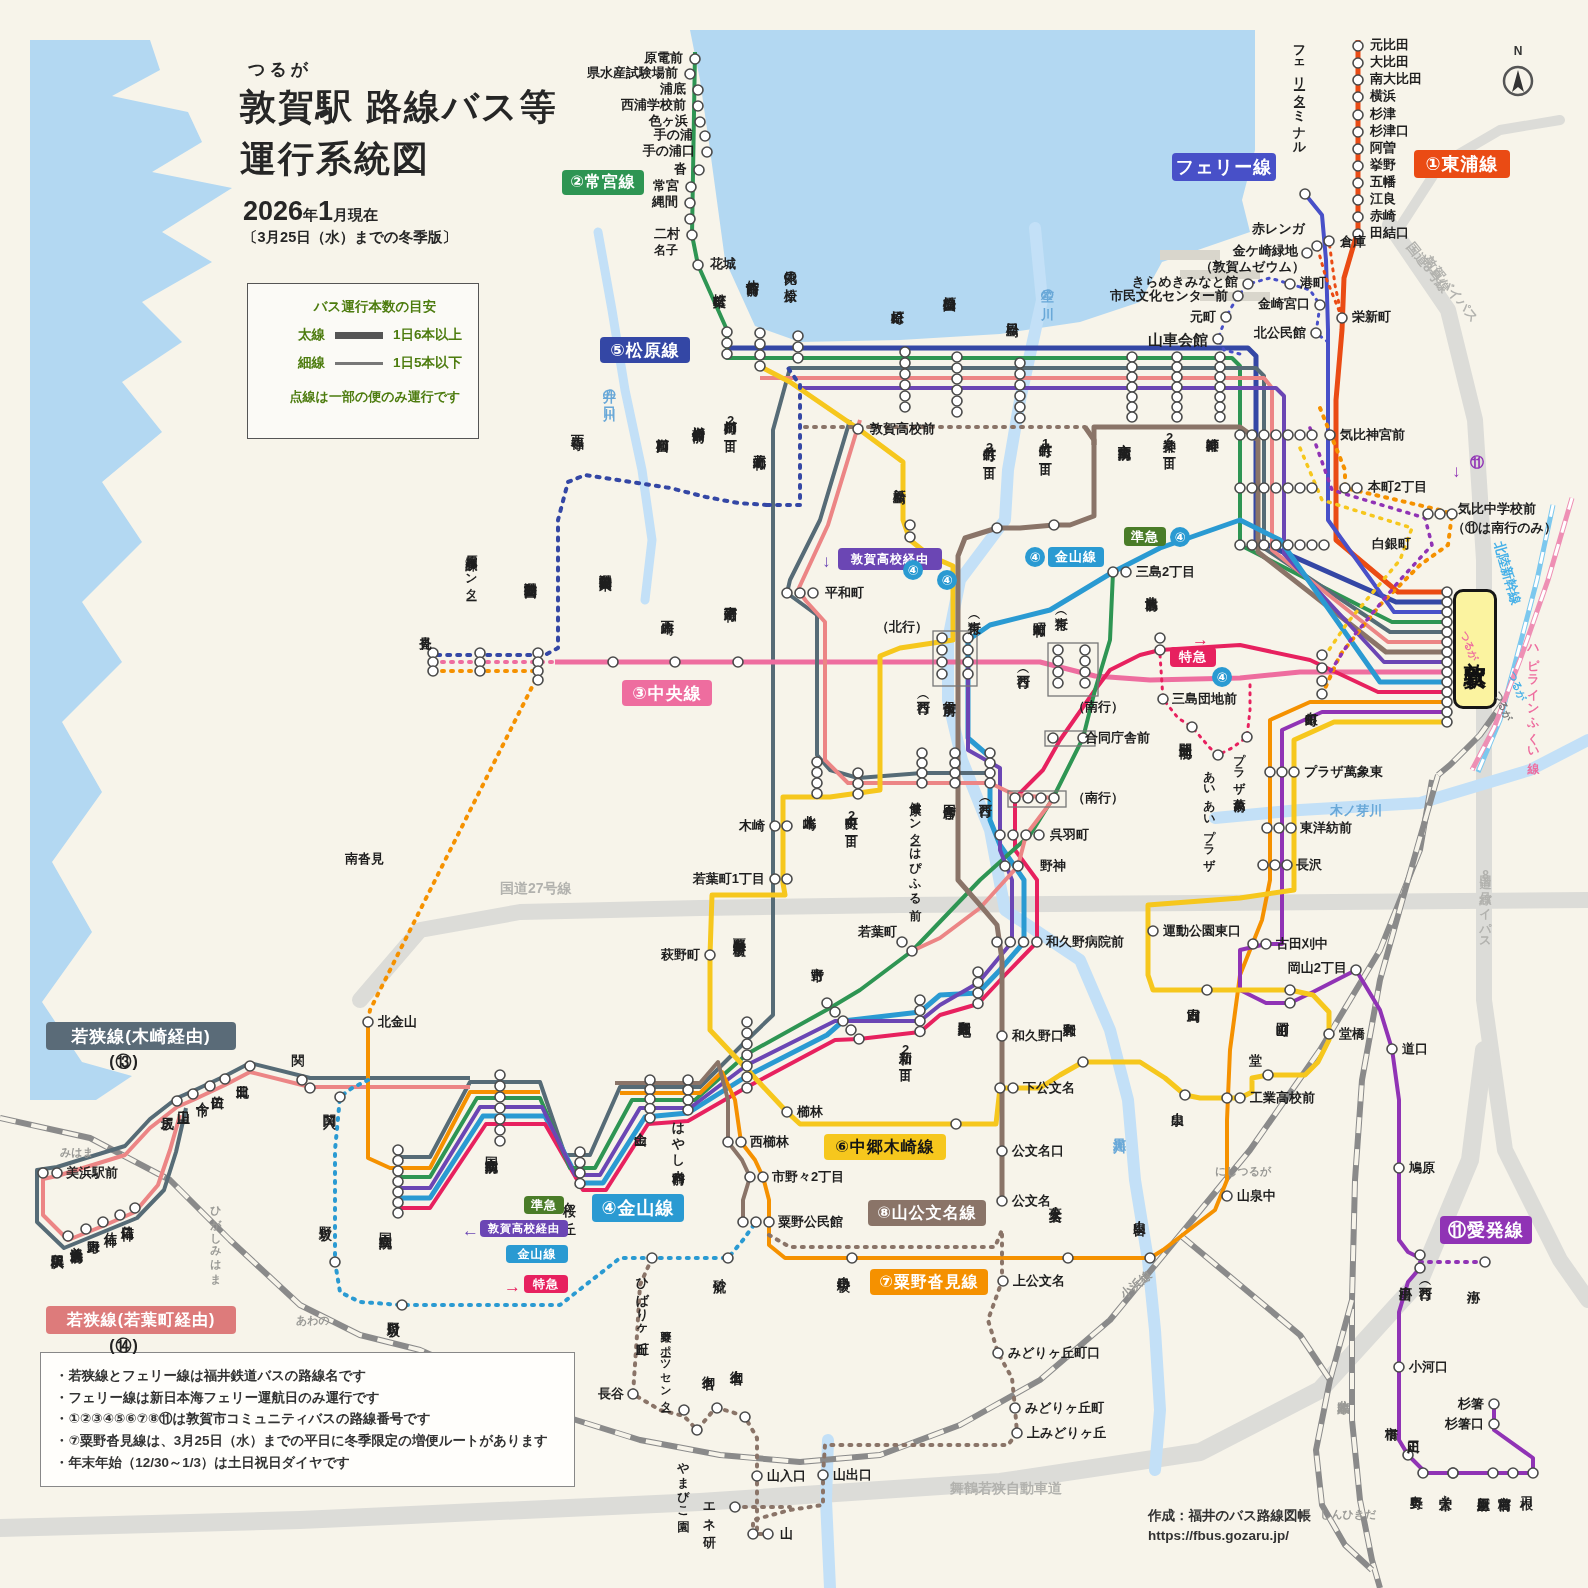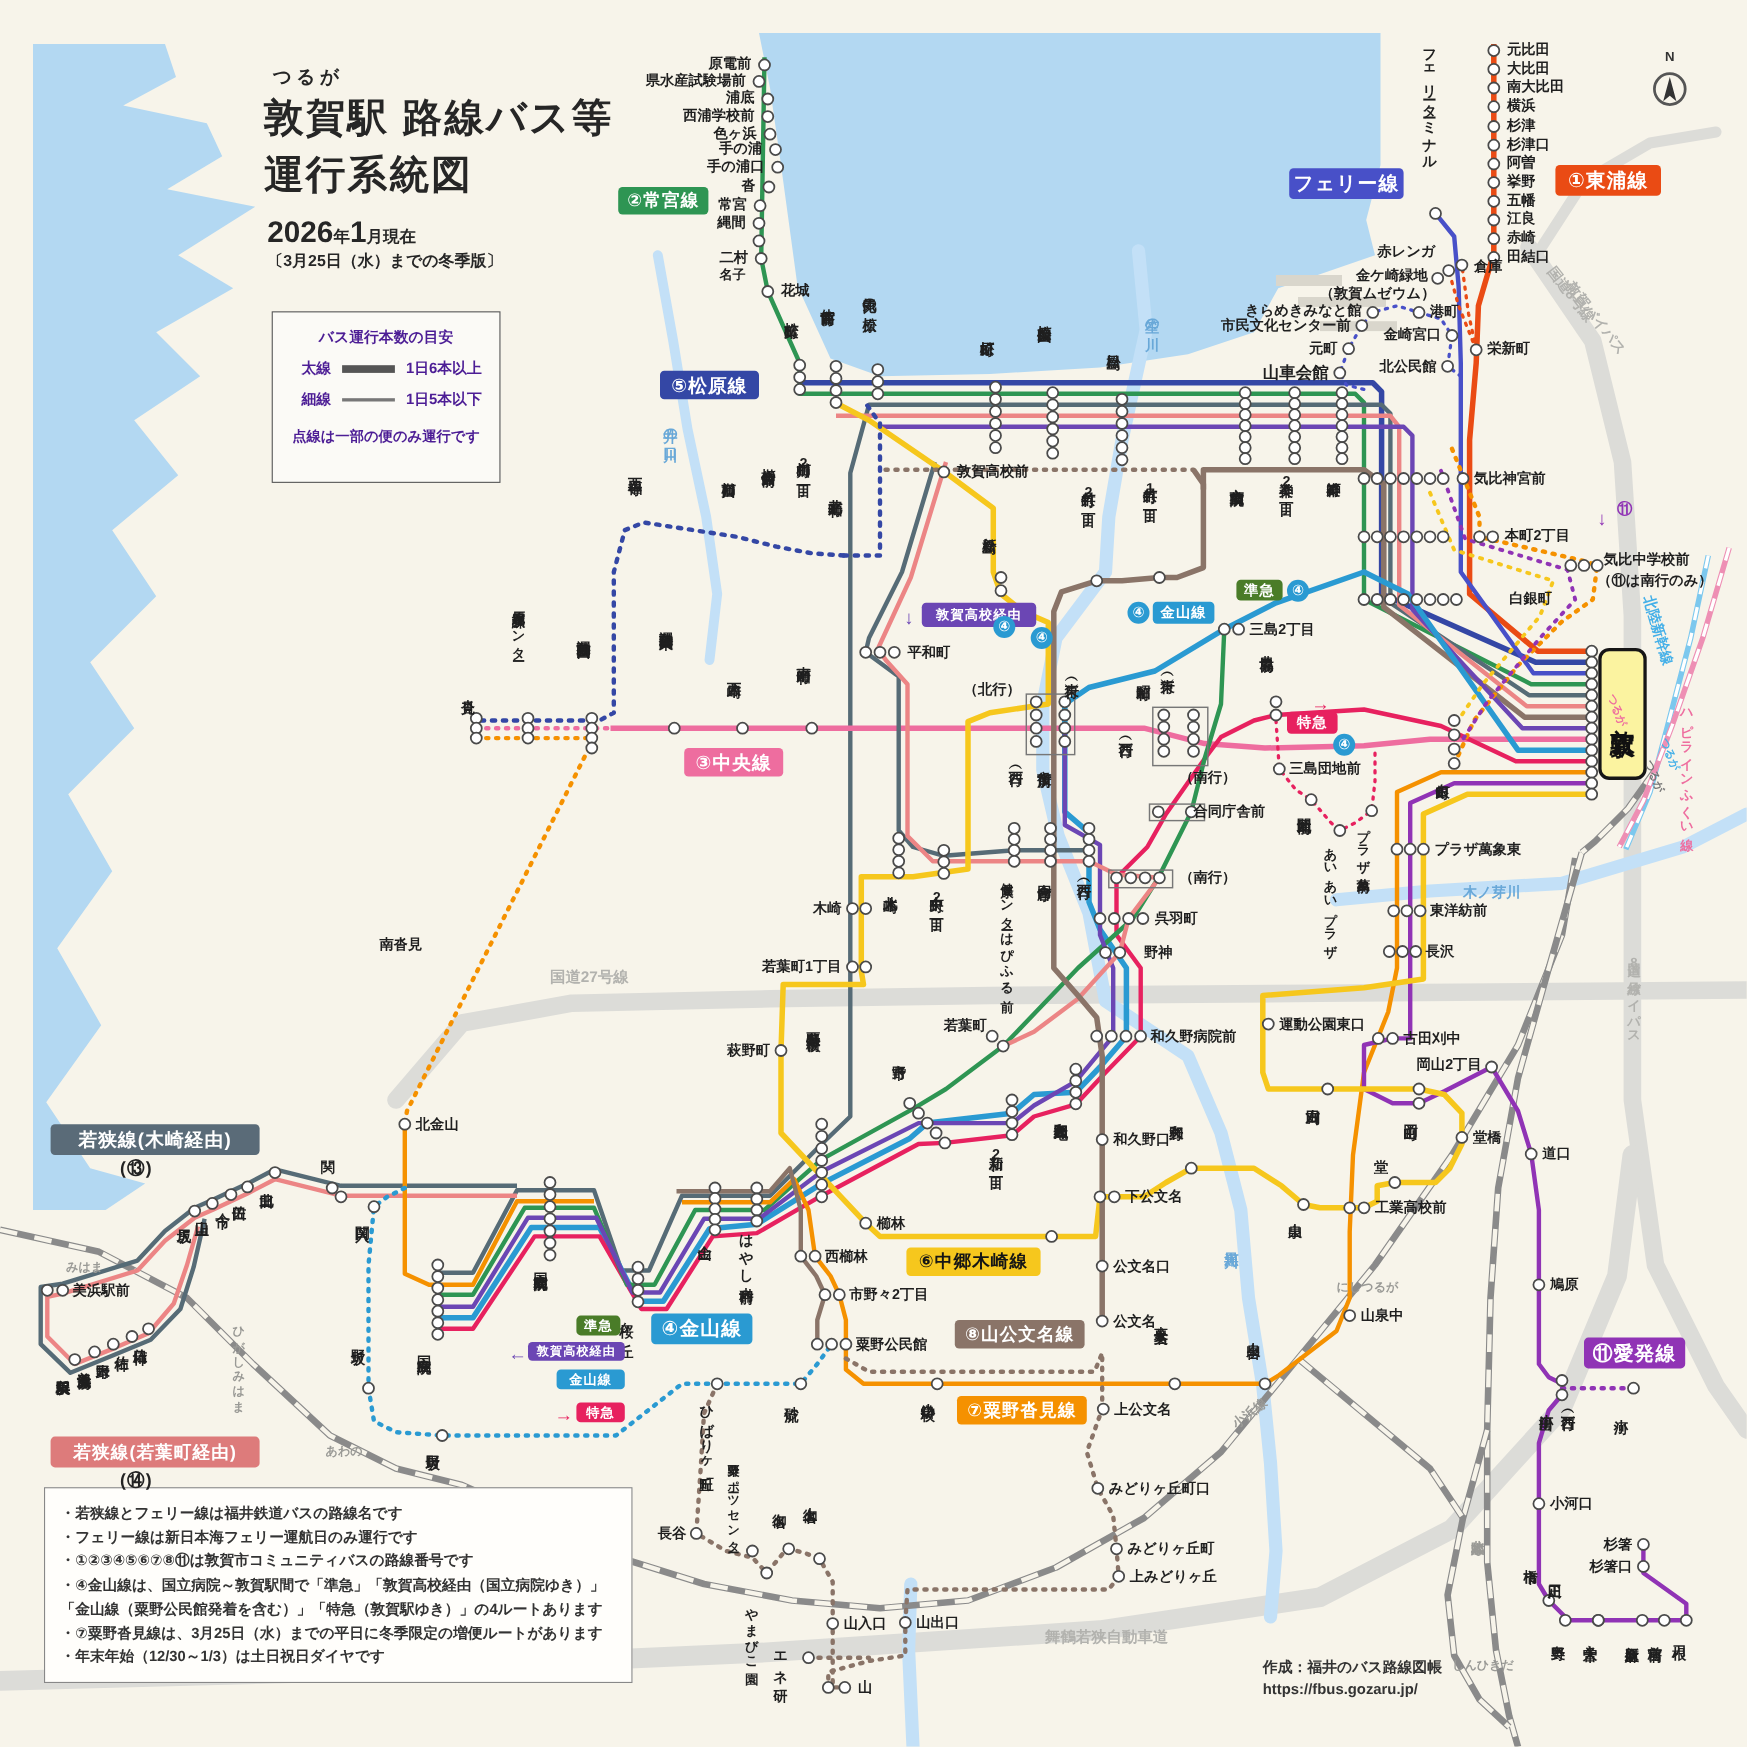--- a/index.html
+++ b/index.html
@@ -14,21 +14,21 @@
          display:flex;align-items:center;justify-content:center;letter-spacing:1px;}
   .nbub{position:absolute;border-radius:50%;color:#fff;font-weight:bold;display:flex;
         align-items:center;justify-content:center;background:#2a9ad2;}
   #title{position:absolute;left:240px;top:58px;color:#262626;}
   #title .furi{font-size:17px;font-weight:bold;letter-spacing:4px;margin-left:8px;}
   #title .big{font-size:36px;font-weight:bold;letter-spacing:2px;line-height:1.45;}
   #dateline{position:absolute;left:243px;top:196px;color:#262626;font-weight:bold;}
   #dateline .b{font-size:27px;} #dateline .s{font-size:15px;}
   #datenote{position:absolute;left:243px;top:228px;font-size:14.5px;color:#262626;font-weight:600;}
   #legend{position:absolute;left:247px;top:283px;width:206px;height:154px;border:1.5px solid #555;
-          background:rgba(255,255,255,.55);font-size:13.5px;color:#4c1d95;font-weight:600;}
+          background:rgba(255,255,255,.55);font-size:13.5px;color:#4d7c0f;font-weight:600;padding-left:24px;}
   #legend .t{text-align:center;margin-top:14px;}
   #legend .row{display:flex;align-items:center;margin:10px 0 0 26px;}
   #legend .sw{width:48px;margin:0 10px;}
   #legend .dn{text-align:center;margin-top:16px;font-size:13px;}
   #notes{position:absolute;left:40px;top:1352px;width:505px;border:1.5px solid #888;
          background:#fffefb;padding:12px 14px;font-size:13.4px;color:#333;line-height:1.62;font-weight:600;}
   #credit{position:absolute;left:1148px;top:1506px;font-size:13.5px;color:#333;font-weight:600;line-height:1.5;}
   #tsuruga{position:absolute;left:1453px;top:589px;width:38px;height:114px;background:#fbf3a0;
            border:3px solid #161616;border-radius:10px;display:flex;align-items:center;justify-content:center;}
   #tsuruga span{writing-mode:vertical-rl;text-orientation:upright;font-size:22px;font-weight:bold;color:#111;letter-spacing:3px;}
@@ -496,21 +496,20 @@
   </div>
 
   <div id="tsuruga">
     <span>敦賀駅</span>
   </div>
 
   <div id="notes">
       <div>・若狭線とフェリー線は福井鉄道バスの路線名です</div>
       <div>・フェリー線は新日本海フェリー運航日のみ運行です</div>
       <div>・①②③④⑤⑥⑦⑧⑪は敦賀市コミュニティバスの路線番号です</div>
-      <div>・④金山線は、国立病院～敦賀駅間で「準急」「敦賀高校経由（国立病院ゆき）」「金山線（粟野公民館発着を含む）」「特急（敦賀駅ゆき）」の4ルートあります</div>
       <div>・⑦粟野沓見線は、3月25日（水）までの平日に冬季限定の増便ルートがあります</div>
       <div>・年末年始（12/30～1/3）は土日祝日ダイヤです</div>
     </div>
 
   <div id="credit">
     <div>作成：福井のバス路線図帳</div>
     <div>https://fbus.gozaru.jp/</div>
   </div>
 <div class="lbl" style="font-size: 13px; left: 1370px; top: 37.94px;">元比田</div>
     <div class="lbl" style="font-size: 13px; left: 1370px; top: 54.94px;">大比田</div>

